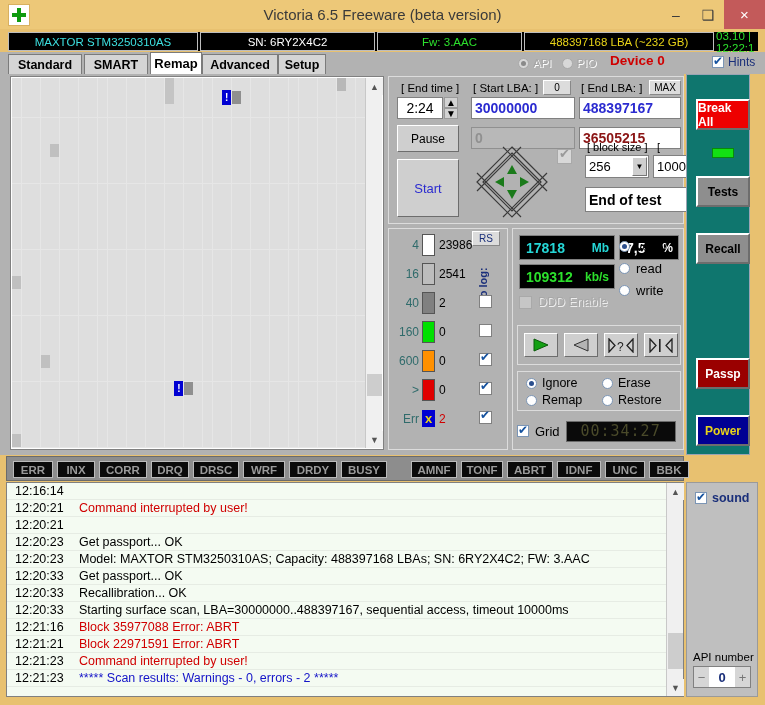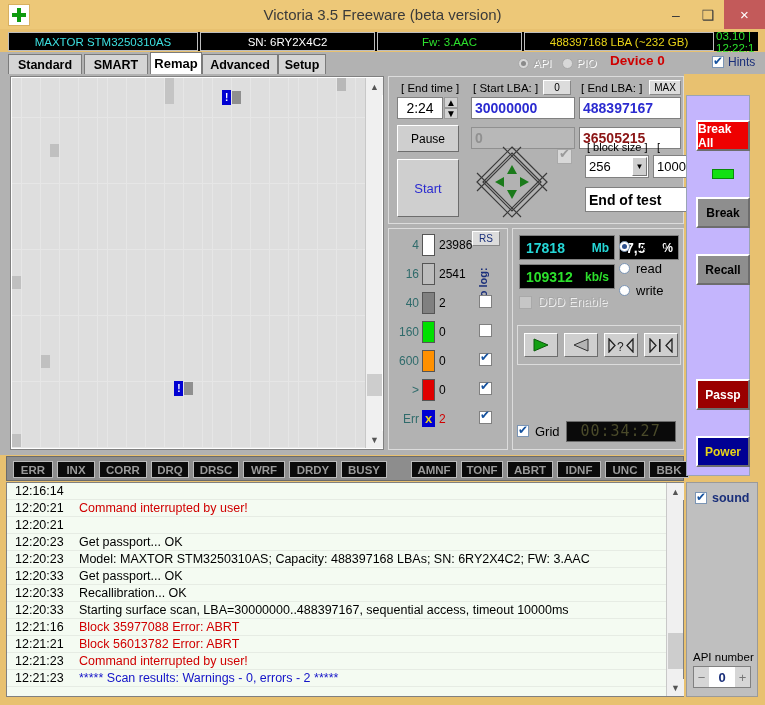--- a/index.html
+++ b/index.html
@@ -123,21 +123,21 @@
   
   #log-panel { position:absolute; left:6px; top:482px; width:678px; height:215px; background:#f4fbf2; border:1px solid #808080; }
   #log-list { position:absolute; left:0; top:0; right:17px; top:0; bottom:0; overflow:hidden; }
   .logline { height:17px; line-height:17px; font-size:12.5px; border-bottom:1px solid #e6ece4; display:flex; }
   .logline .t { width:72px; padding-left:8px; color:#000; }
   .logline .m { flex:1; }
   #log-scroll { position:absolute; right:0; top:0; width:17px; height:213px; background:#f0f0f0; border-left:1px solid #c8c8c8; }
   #lsc-thumb { position:absolute; left:1px; top:150px; width:15px; height:36px; background:#cdcdcd; }
 
   
-  #sidebar { position:absolute; left:686px; top:74px; width:64px; height:381px; background:#c4b5fd; border:1px solid #9aa4b4;margin-top:21px; }
+  #sidebar { position:absolute; left:686px; top:74px; width:64px; height:381px; background:#0f766e; border:1px solid #9aa4b4; }
   .sbtn { position:absolute; left:9px; width:54px; height:31px; border:2px solid #ffffff; border-right-color:#6d6d6d; border-bottom-color:#6d6d6d;
           display:flex; align-items:center; justify-content:center; font-size:12px; font-weight:bold; }
   #led { position:absolute; left:25px; top:73px; width:22px; height:10px; background:#13e013; border:1px solid #0a8a0a; }
 
   #sound-panel { position:absolute; left:686px; top:482px; width:72px; height:215px; background:#bfbfbf; border:1px solid #9a9a9a; }
   #sound-row { position:absolute; left:8px; top:8px; display:flex; align-items:center; gap:5px; }
   #sound-label { color:#1a2f7a; font-weight:bold; font-size:12.5px; }
   #api-num-label { position:absolute; left:6px; top:168px; font-size:11.5px; color:#000; }
   #api-stepper { position:absolute; left:6px; top:183px; width:58px; height:22px; background:#fff; border:1px solid #808080; display:flex; align-items:center; }
   #api-minus, #api-plus { width:15px; height:20px; background:#d6d6d6; display:flex; align-items:center; justify-content:center; font-size:13px; color:#777; }
@@ -147,21 +147,21 @@
 <body>
 
 <div id="app">
 
   <div id="titlebar">
     <div id="app-icon">
       <svg width="16" height="16" viewBox="0 0 16 16">
           <path d="M6 1h4v5h5v4h-5v5H6v-5H1V6h5z" fill="#0f9b0f"></path>
         </svg>
     </div>
-    <div id="title-text">Victoria 3.5 Freeware (beta version)</div>
+    <div id="title-text">Victoria 6.5 Freeware (beta version)</div>
     <div class="wbtn" id="btn-min">–</div>
     <div class="wbtn" id="btn-max">❑</div>
     <div class="wbtn" id="btn-close">×</div>
   </div>
 
   <div id="devbar">
     <div class="devcell" id="dev-model">MAXTOR STM3250310AS</div>
     <div class="devcell" id="dev-sn">SN: 6RY2X4C2</div>
     <div class="devcell" id="dev-fw">Fw: 3.AAC</div>
     <div class="devcell" id="dev-lba">488397168 LBA (~232 GB)</div>
@@ -1406,20 +1406,38 @@
       </div>
       <div class="tbtn" style="left:126px">
         <svg width="26" height="15" viewBox="0 0 26 15">
           <polygon points="2,1 8,7.5 2,14" fill="none" stroke="#222" stroke-width="1.3"></polygon>
           <rect x="11" y="1" width="1.6" height="13" fill="#222"></rect>
           <polygon points="24,1 18,7.5 24,14" fill="none" stroke="#222" stroke-width="1.3"></polygon>
         </svg>
       </div>
     </div>
 
+    <div id="action-box">
+      <div class="actrow" style="left:8px;top:4px">
+        <span class="radio on"></span>
+        <span>Ignore</span>
+      </div>
+      <div class="actrow" style="left:84px;top:4px">
+        <span class="radio"></span>
+        <span>Erase</span>
+      </div>
+      <div class="actrow" style="left:8px;top:21px">
+        <span class="radio"></span>
+        <span>Remap</span>
+      </div>
+      <div class="actrow" style="left:84px;top:21px">
+        <span class="radio"></span>
+        <span>Restore</span>
+      </div>
+    </div>
 
     <div id="grid-timer-row">
       <span class="cbx on"></span>
       <span style="font-size:13px">Grid</span>
       <div id="timer-lcd">00:34:27</div>
     </div>
   </div>
 
   <div id="flags-row">
       <div class="flag" style="left: 6px; width: 40px;">ERR</div>
@@ -1469,42 +1487,42 @@
         <div class="logline">
           <span class="t">12:20:33</span>
           <span class="m" style="color: rgb(0, 0, 0);">Starting surface scan, LBA=30000000..488397167, sequential access, timeout 10000ms</span>
         </div>
         <div class="logline">
           <span class="t">12:21:16</span>
           <span class="m" style="color: rgb(208, 0, 0);">Block 35977088 Error: ABRT</span>
         </div>
         <div class="logline">
           <span class="t">12:21:21</span>
-          <span class="m" style="color: rgb(208, 0, 0);">Block 56013782 Error: ABRT</span>
+          <span class="m" style="color: rgb(208, 0, 0);">Block 22971591 Error: ABRT</span>
         </div>
         <div class="logline">
           <span class="t">12:21:23</span>
           <span class="m" style="color: rgb(208, 0, 0);">Command interrupted by user!</span>
         </div>
         <div class="logline">
           <span class="t">12:21:23</span>
           <span class="m" style="color: rgb(20, 20, 200);">***** Scan results: Warnings - 0, errors - 2 *****</span>
         </div>
       </div>
     <div id="log-scroll">
       <div class="sc-arrow" style="top:0">▲</div>
       <div id="lsc-thumb"></div>
       <div class="sc-arrow" style="bottom:0">▼</div>
     </div>
   </div>
 
   <div id="sidebar">
     <div class="sbtn" style="top:24px;background:#ee0000;color:#fff">Break All</div>
     <div id="led"></div>
-    <div class="sbtn" style="top:101px;background:#8e8e8e;color:#000">Break</div>
+    <div class="sbtn" style="top:101px;background:#8e8e8e;color:#000">Tests</div>
     <div class="sbtn" style="top:158px;background:#8e8e8e;color:#000">Recall</div>
     <div class="sbtn" style="top:283px;background:#9a0000;color:#fff">Passp</div>
     <div class="sbtn" style="top:340px;background:#000093;color:#e8d418">Power</div>
   </div>
 
   <div id="sound-panel">
     <div id="sound-row">
       <span class="cbx on"></span>
       <span id="sound-label">sound</span>
     </div>

